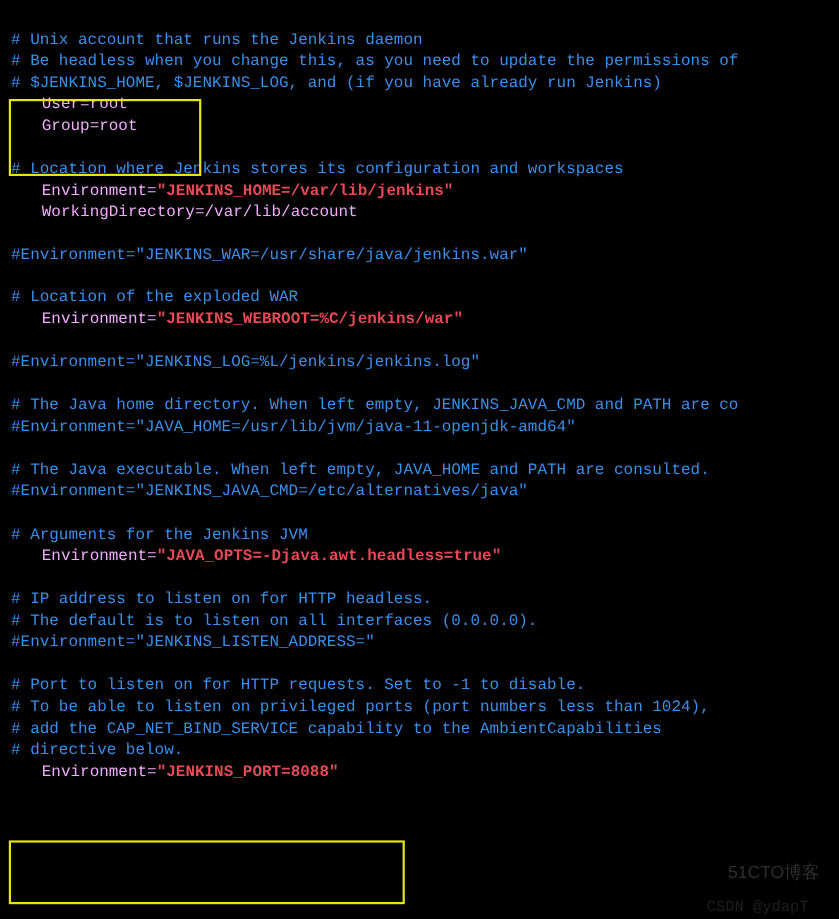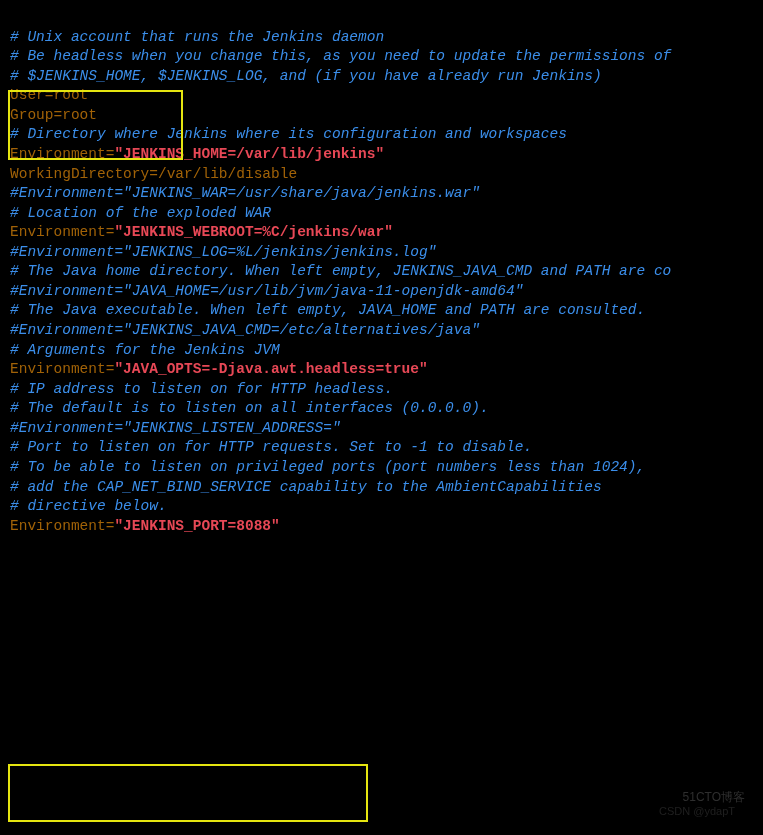--- a/index.html
+++ b/index.html
@@ -17,24 +17,24 @@
       height: 835px;
       overflow: hidden;
       position: relative;
     }
     .line {
       white-space: pre;
       color: #ffffff;
     }
     .comment {
       color: #3b8eea;
-      font-style: italic;
     }
     .white {
-      color: #a16207;
+      color: #f0abfc;
+      margin-left: 28px;
     }
     .red {
       color: #e74856;
       font-weight: bold;
     }
     .highlight-box {
       position: absolute;
       border: 2px solid #e5e510;
       pointer-events: none;
     }
@@ -48,48 +48,48 @@
       left: 8px;
       top: 764px;
       width: 360px;
       height: 58px;
     }
     .watermark {
       position: absolute;
       right: 18px;
       bottom: 30px;
       color: #555555;
-      font-size: 12px;
+      font-size: 16px;
       font-family: Arial, sans-serif;
       opacity: 0.55;
     }
     .watermark2 {
       position: absolute;
       right: 28px;
-      bottom: 16px;
+      bottom: 0;
       color: #444444;
-      font-size: 11px;
-      font-family: Liberation Sans, sans-serif;
+      font-size: 14px;
+      font-family: Liberation Mono, monospace;
       opacity: 0.45;
     }
   </style>
 </head>
 <body>
 
 <div id="editor">
     <div class="line"><span class="white"> </span></div>
     <div class="line"><span class="comment"># Unix account that runs the Jenkins daemon</span></div>
     <div class="line"><span class="comment"># Be headless when you change this, as you need to update the permissions of</span></div>
     <div class="line"><span class="comment"># $JENKINS_HOME, $JENKINS_LOG, and (if you have already run Jenkins)</span></div>
     <div class="line"><span class="white">User=root</span></div>
     <div class="line"><span class="white">Group=root</span></div>
     <div class="line"><span class="white"></span></div>
-    <div class="line"><span class="comment"># Directory where Jenkins where its configuration and workspaces</span></div>
+    <div class="line"><span class="comment"># Location where Jenkins stores its configuration and workspaces</span></div>
     <div class="line"><span class="white">Environment=</span><span class="red">"JENKINS_HOME=/var/lib/jenkins"</span></div>
-    <div class="line"><span class="white">WorkingDirectory=/var/lib/disable</span></div>
+    <div class="line"><span class="white">WorkingDirectory=/var/lib/account</span></div>
     <div class="line"><span class="white"></span></div>
     <div class="line"><span class="comment">#Environment="JENKINS_WAR=/usr/share/java/jenkins.war"</span></div>
     <div class="line"><span class="white"></span></div>
     <div class="line"><span class="comment"># Location of the exploded WAR</span></div>
     <div class="line"><span class="white">Environment=</span><span class="red">"JENKINS_WEBROOT=%C/jenkins/war"</span></div>
     <div class="line"><span class="white"></span></div>
     <div class="line"><span class="comment">#Environment="JENKINS_LOG=%L/jenkins/jenkins.log"</span></div>
     <div class="line"><span class="white"></span></div>
     <div class="line"><span class="comment"># The Java home directory. When left empty, JENKINS_JAVA_CMD and PATH are co</span></div>
     <div class="line"><span class="comment">#Environment="JAVA_HOME=/usr/lib/jvm/java-11-openjdk-amd64"</span></div>

